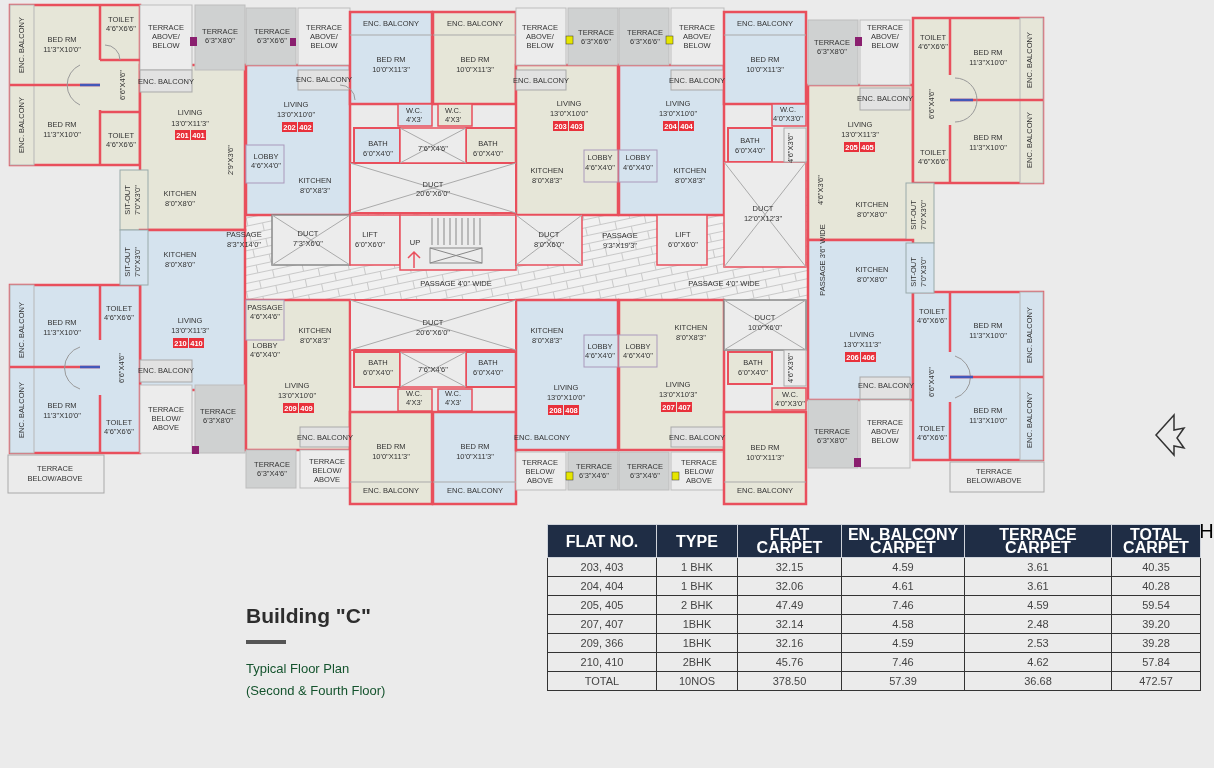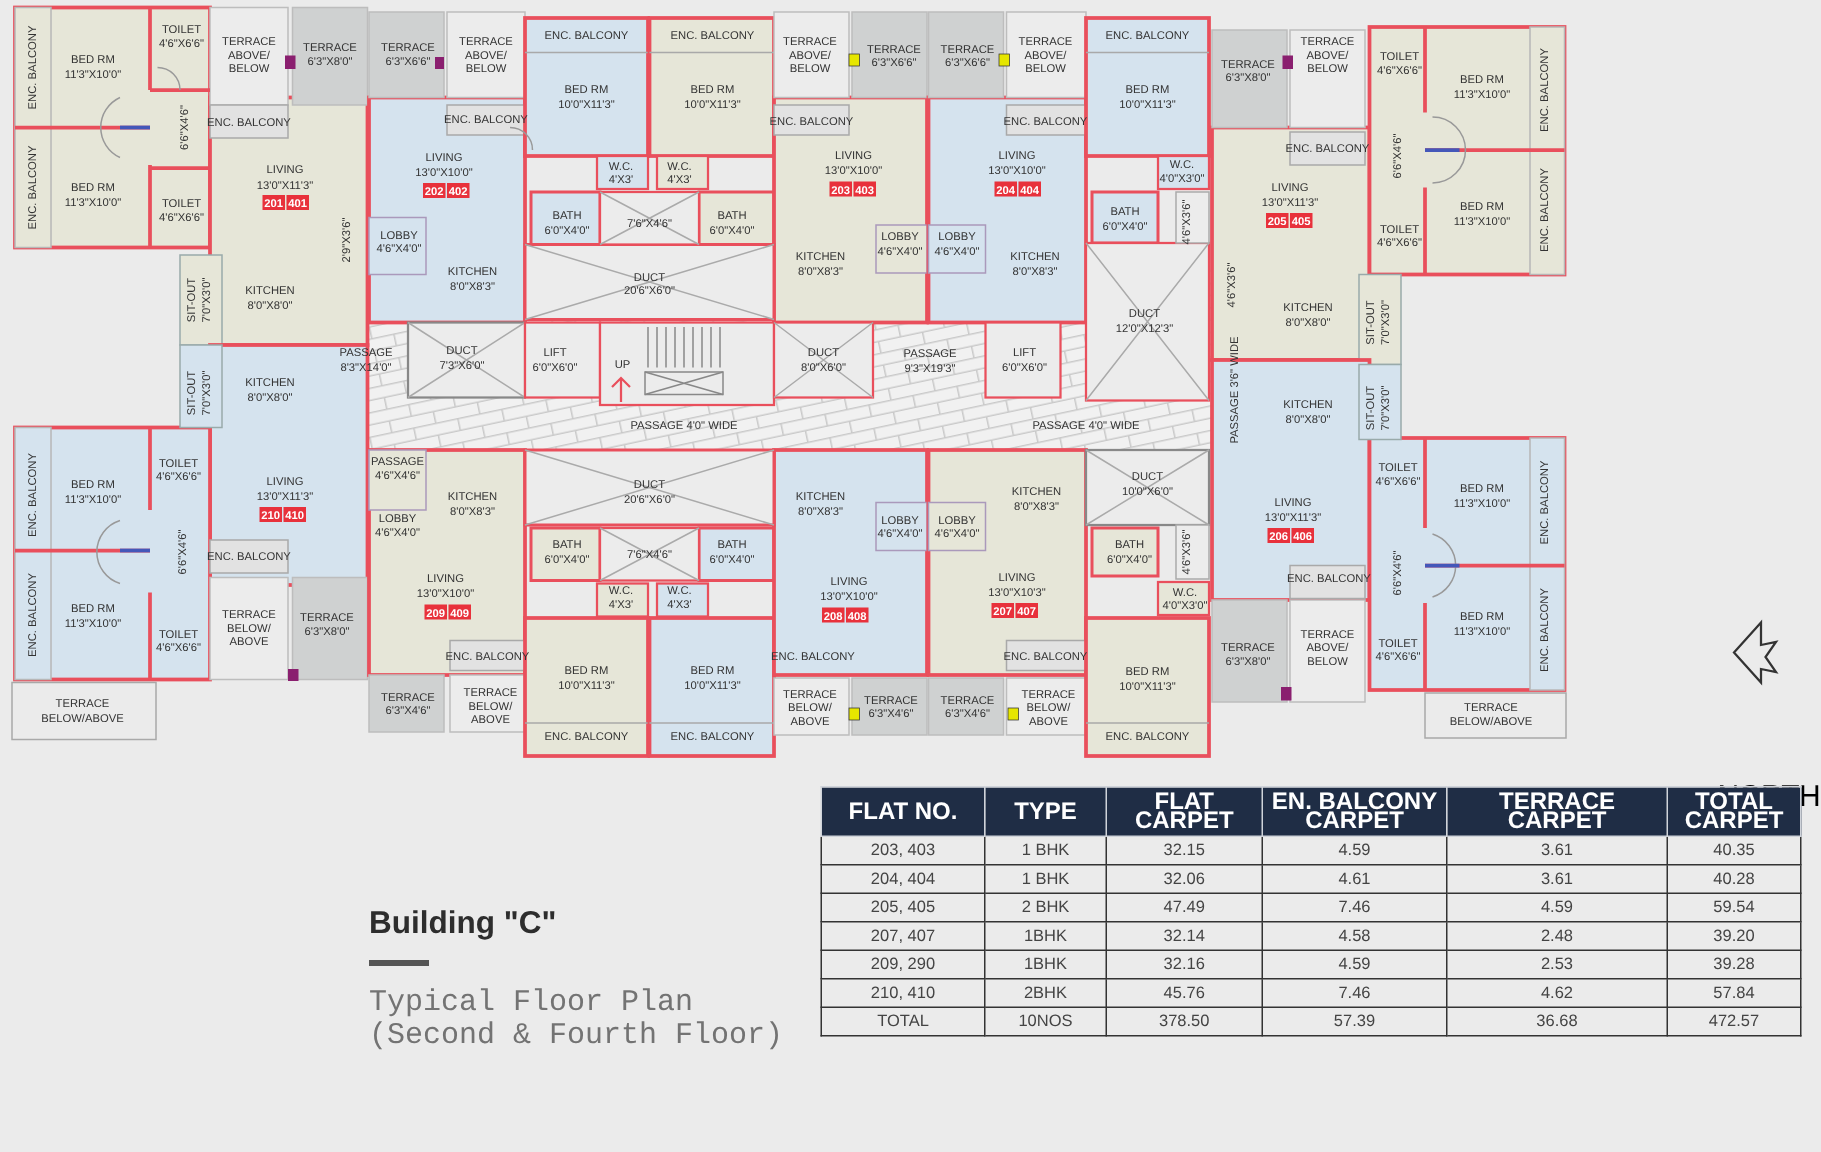--- a/index.html
+++ b/index.html
@@ -8,21 +8,21 @@
   #plan text{font-family:"Liberation Sans",sans-serif;fill:#333;}
   .rm{font-size:7.5px;text-anchor:middle;}
   .dim{font-size:7.5px;text-anchor:middle;}
   .flat-tag rect{fill:#e8313b;}
   .flat-tag text{fill:#fff !important;font-size:7.5px;text-anchor:middle;font-weight:bold;}
   .north{position:absolute;left:1144px;top:410px;width:70px;height:90px;}
   .north-label{position:absolute;left:1145px;top:472px;font-size:20px;color:#000000;letter-spacing:-0.5px;margin-top:48px;}
   .title-block{position:absolute;left:246px;top:604px;}
   .bldg{font-size:21px;font-weight:bold;color:#2d2d2d;}
   .rule{width:40px;height:4px;background:#555;margin:12px 0 14px 0;}
-  .sub{font-size:20px;color:#737373;line-height:22px;font-family:Liberation Mono, monospace;}
+  .sub{font-size:13px;color:#14532d;line-height:22px;}
   table.area{position:absolute;left:547px;top:524px;width:654px;border-collapse:collapse;font-size:11px;}
   table.area th{background:#1f2d45;color:#fff;font-weight:bold;font-size:16px;line-height:13px;height:32px;border:1px solid #cfd3da;padding:0 4px;text-align:center;}
   table.area td{border:1px solid #333;text-align:center;height:18px;padding:0;color:#444;background:#ebebeb;}
 </style>
 </head>
 <body>
 
 <svg id="plan" viewBox="0 0 1214 520" xmlns="http://www.w3.org/2000/svg">
   <defs>
     <pattern id="brick" width="30" height="16" patternUnits="userSpaceOnUse" patternTransform="rotate(-12)">
@@ -585,21 +585,21 @@
       </tr>
       <tr>
         <td>207, 407</td>
         <td>1BHK</td>
         <td>32.14</td>
         <td>4.58</td>
         <td>2.48</td>
         <td>39.20</td>
       </tr>
       <tr>
-        <td>209, 290</td>
+        <td>209, 366</td>
         <td>1BHK</td>
         <td>32.16</td>
         <td>4.59</td>
         <td>2.53</td>
         <td>39.28</td>
       </tr>
       <tr>
         <td>210, 410</td>
         <td>2BHK</td>
         <td>45.76</td>

